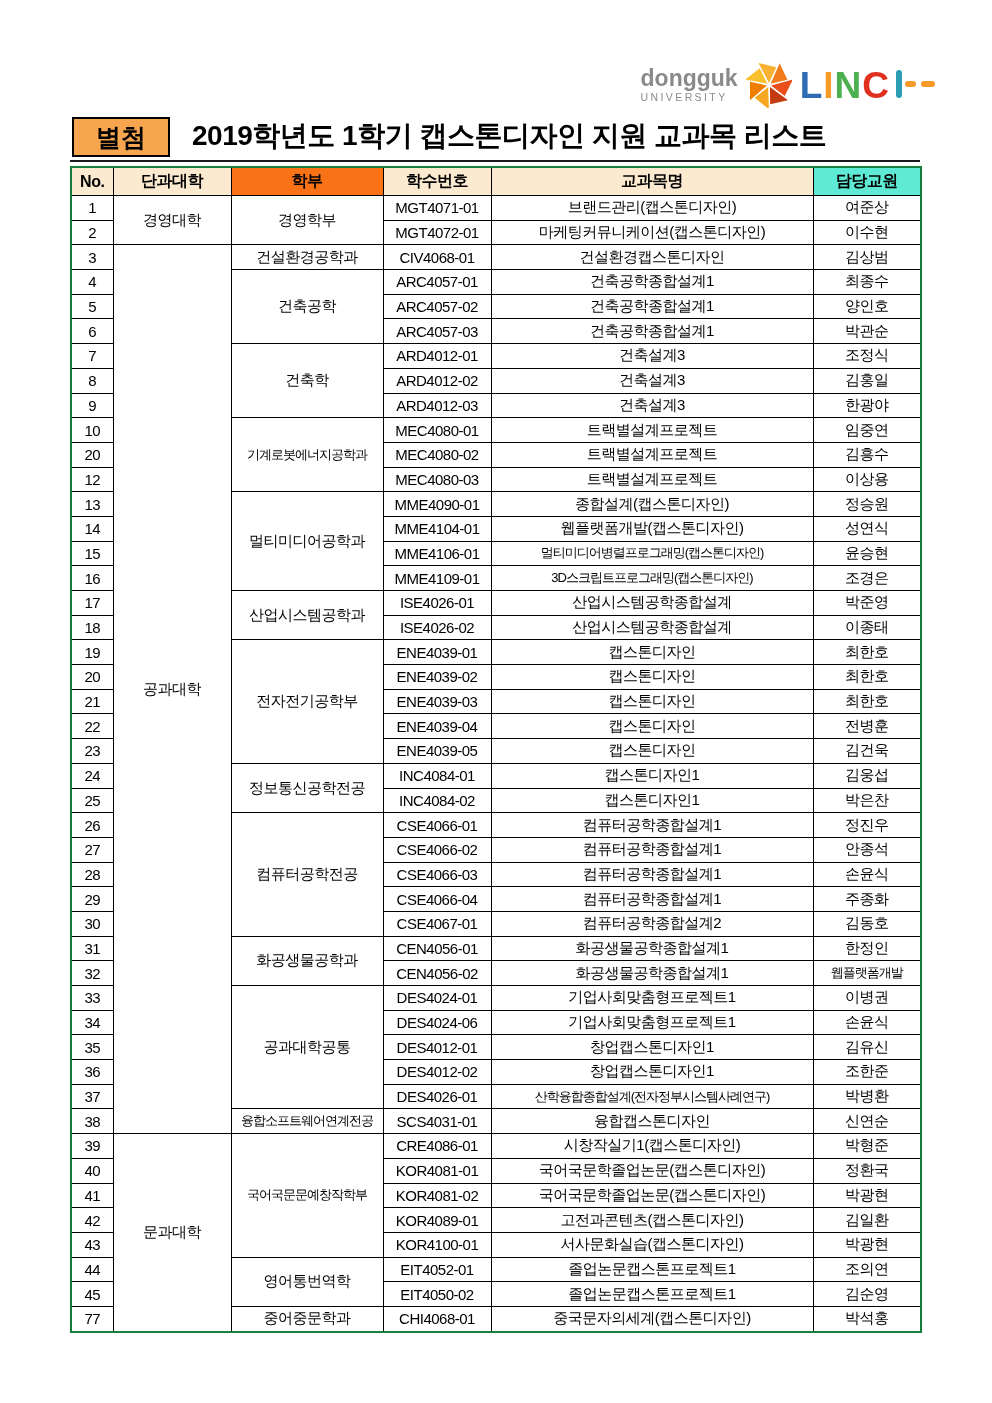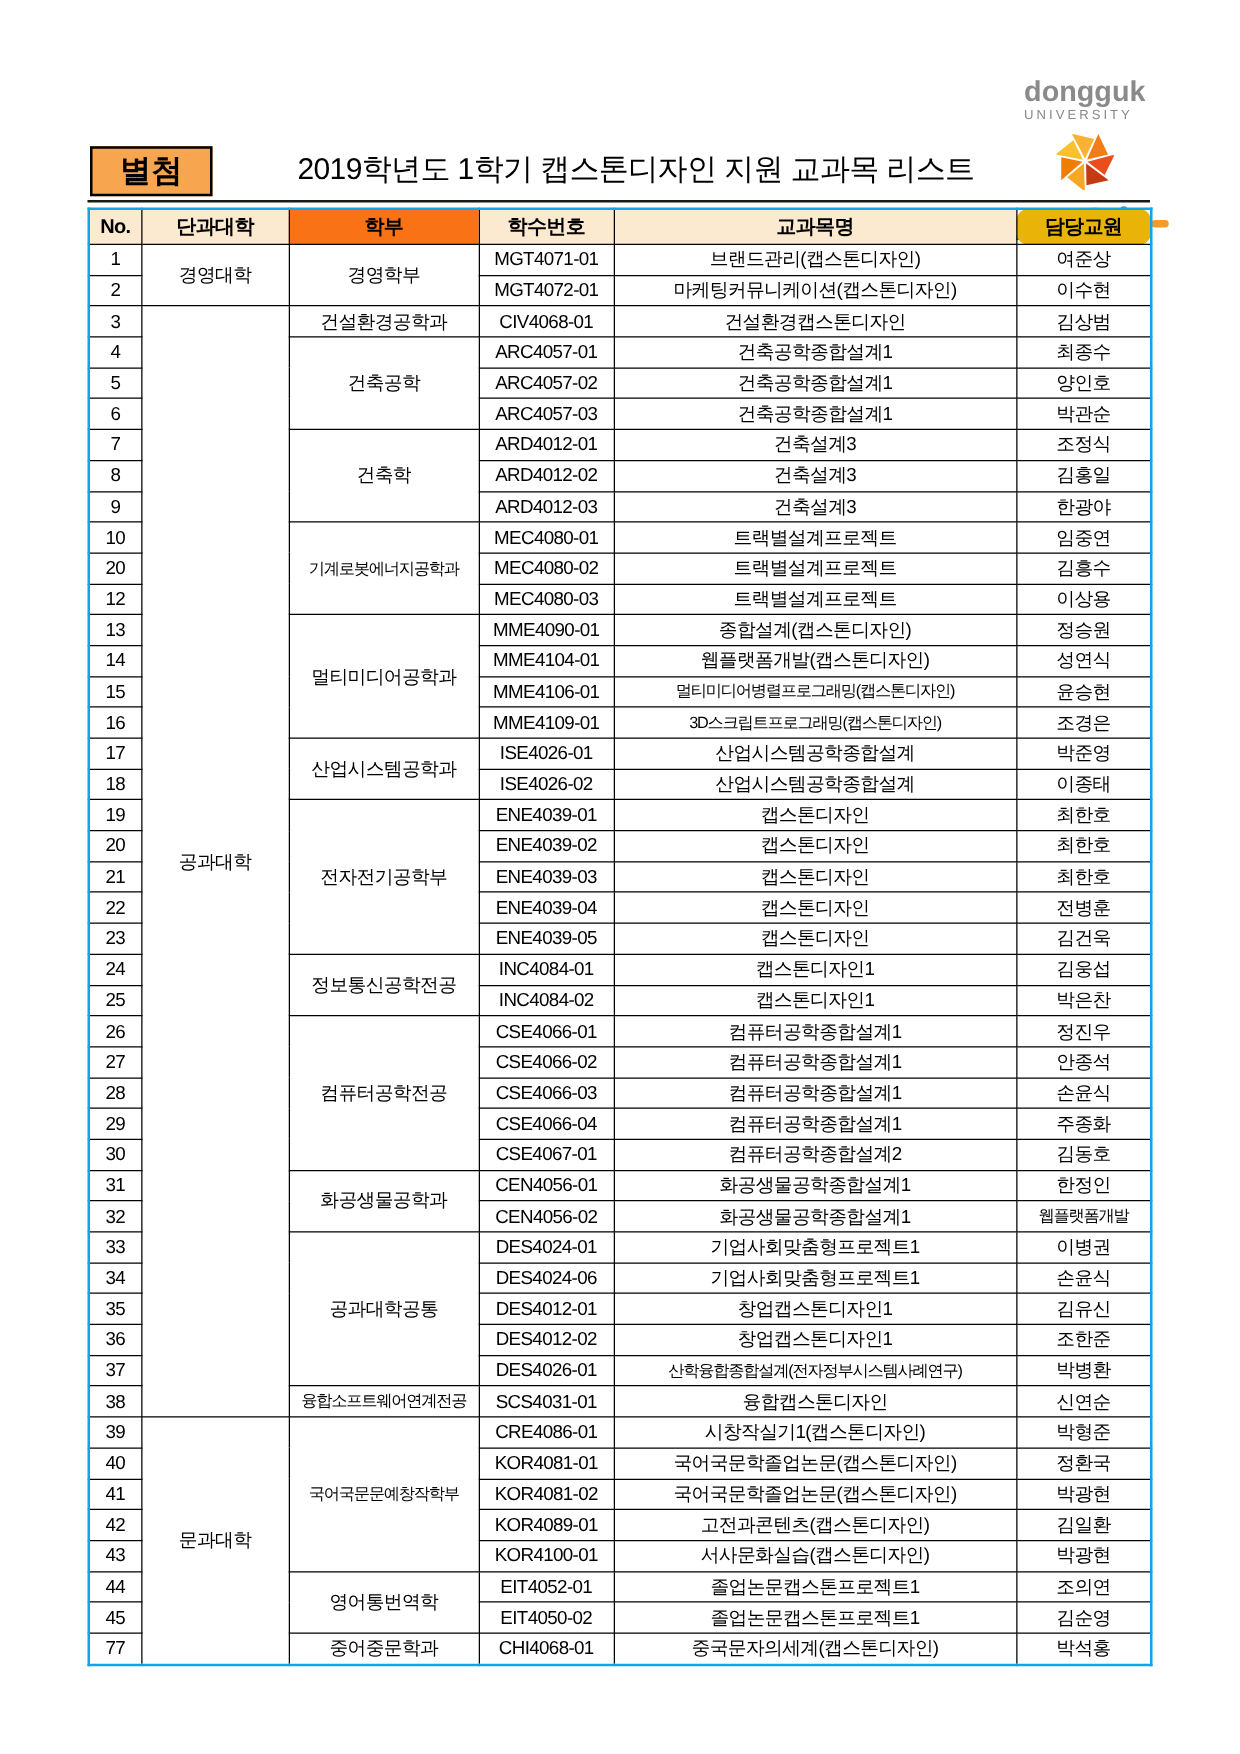--- a/index.html
+++ b/index.html
@@ -1,47 +1,46 @@
 <!DOCTYPE html>
 <html><head>
 <meta charset="utf-8">
 <style>
   html,body{margin:0;padding:0;}
   body{
     width:992px;height:1403px;background:#ffffff;position:relative;
     font-family:"Liberation Sans","DejaVu Sans",sans-serif;color:#000;
   }
   
-  .logo-block{position:absolute;top:62px;right:56px;display:flex;align-items:center;gap:8px;flex-direction:column;}
+  .logo-block{position:absolute;top:62px;right:56px;display:flex;align-items:center;gap:8px;}
   .dongguk-text{text-align:left;line-height:1;}
   .dongguk-name{font-size:23px;font-weight:bold;letter-spacing:0px;}
   .dongguk-sub{font-size:10.5px;letter-spacing:2.4px;margin-top:2px;}
   .pinwheel{width:46px;height:46px;}
   .linc{display:flex;align-items:center;font-size:37px;font-weight:800;letter-spacing:1px;line-height:1;}
   .linc-plus{position:relative;width:46px;height:40px;display:inline-block;}
   .lp-v{position:absolute;left:6px;top:5px;width:6px;height:28px;border-radius:3px;}
   .lp-h{position:absolute;left:15px;top:16px;width:11px;height:6px;border-radius:3px;}
   .lp-dash{position:absolute;left:31px;top:16px;width:14px;height:6px;border-radius:3px;}
   
   .badge{
     position:absolute;left:72px;top:117px;width:94px;height:36px;
     border:2px solid #000;text-align:center;line-height:36px;
     font-size:25px;font-weight:bold;
   }
   .page-title{
     position:absolute;left:192px;top:115px;width:730px;height:42px;
-    font-size:24px;font-weight:normal;line-height:42px;white-space:nowrap;
+    font-size:28px;font-weight:bold;line-height:42px;white-space:nowrap;
     letter-spacing:-0.5px;
-    margin-left:46px;
   }
   .title-underline{position:absolute;left:70px;top:160px;width:850px;height:2px;background:#1a1a1a;}
   
   .course-table{
     position:absolute;left:70px;top:166px;width:850px;
-    border-collapse:collapse;table-layout:fixed;border:2px solid #0ea5e9;
+    border-collapse:collapse;table-layout:fixed;border:2px solid #15803d;
   }
   .course-table th{
     border:1px solid #000;height:27px;font-size:16px;font-weight:bold;
     text-align:center;padding:0 2px;letter-spacing:-0.5px;
   }
   .course-table td{
     border:1px solid #000;height:23.7px;font-size:15px;text-align:center;
     padding:0 2px;white-space:nowrap;overflow:hidden;letter-spacing:-0.5px;
   }
   .course-table td.condensed{font-size:13px;letter-spacing:-1px;}
@@ -88,21 +87,21 @@
       <col class="c-course">
       <col class="c-inst">
   </colgroup>
   <thead>
     <tr>
         <th style="background: rgb(252, 234, 208);">No.</th>
         <th style="background: rgb(252, 234, 208);">단과대학</th>
         <th style="background: #f97316;">학부</th>
         <th style="background: rgb(252, 234, 208);">학수번호</th>
         <th style="background: rgb(252, 234, 208);">교과목명</th>
-        <th style="background: #eab308; border-radius: 10px;">담당교원</th>
+        <th style="background: #5eead4;">담당교원</th>
       </tr>
   </thead>
   <tbody>
       <tr>
         <td>1</td>
         <td rowspan="2">경영대학</td>
         <td rowspan="2">경영학부</td>
         <td>MGT4071-01</td>
         <td>브랜드관리(캡스톤디자인)</td>
         <td>여준상</td>

